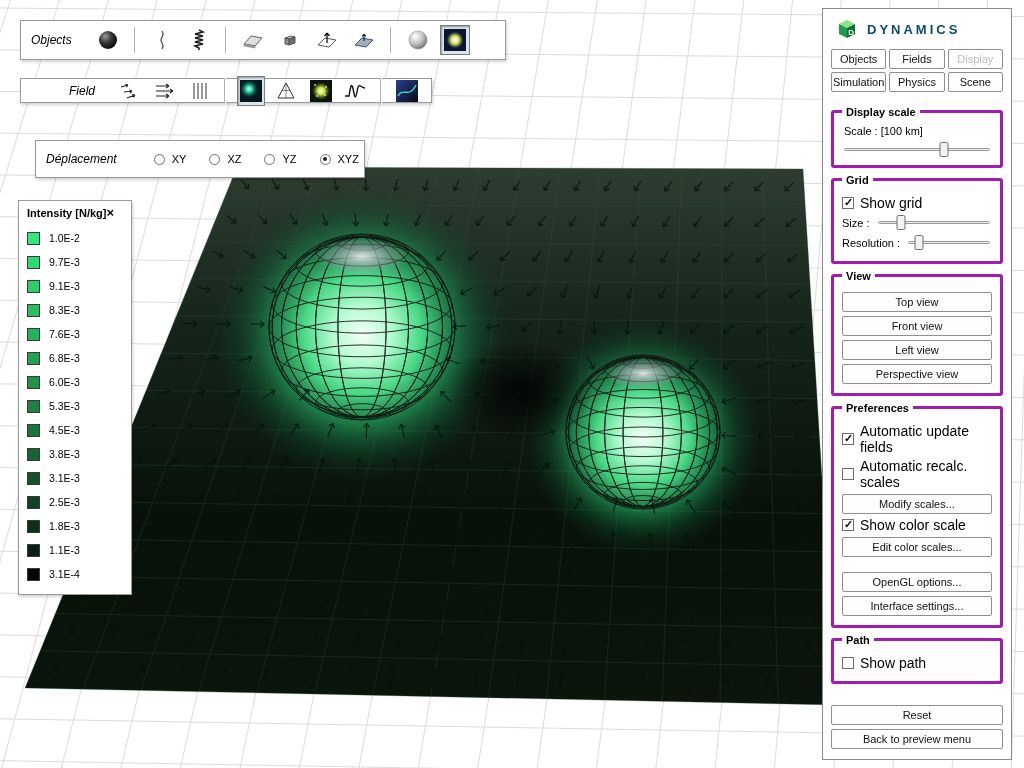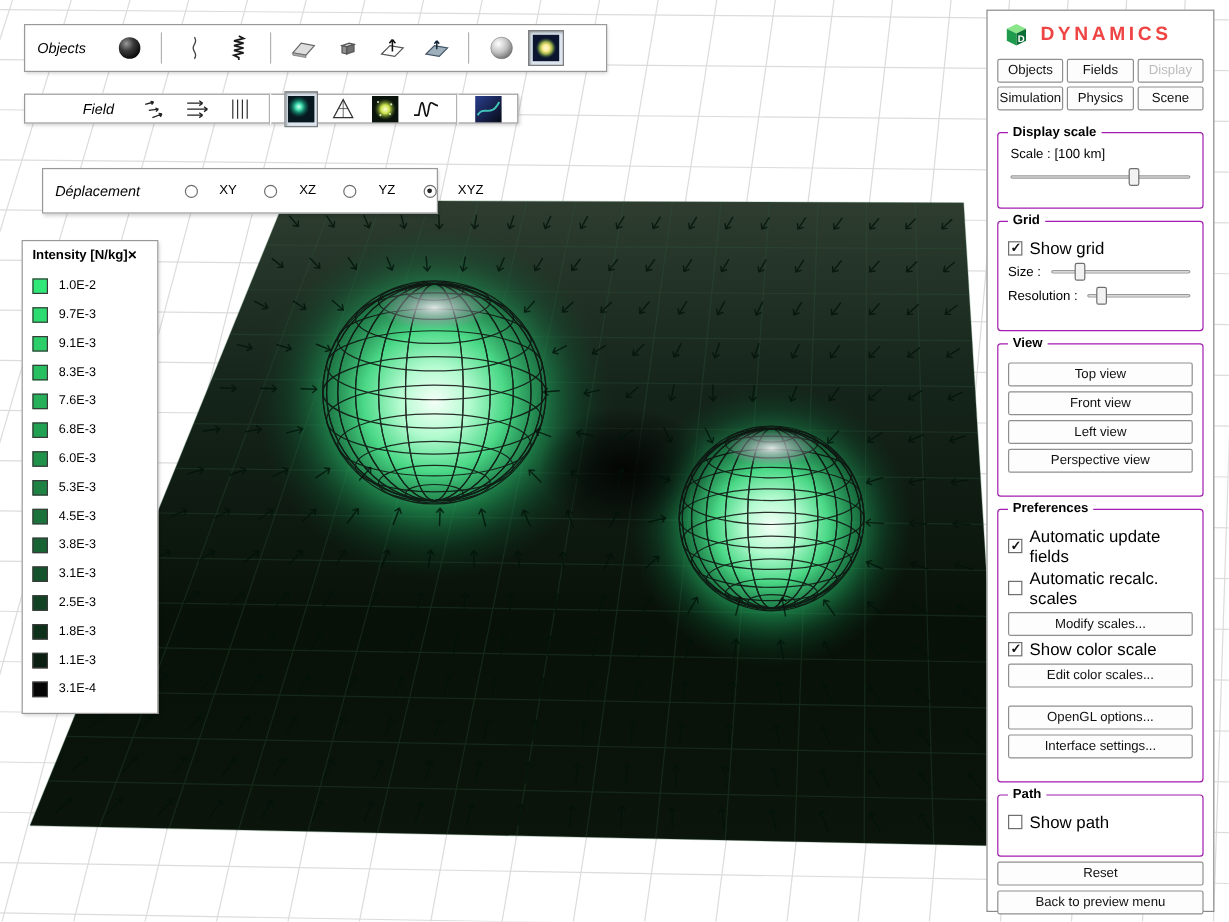--- a/index.html
+++ b/index.html
@@ -5,38 +5,38 @@
   *{box-sizing:border-box;margin:0;padding:0;}
   html,body{width:1024px;height:768px;}
   body{position:relative;font-family:"Liberation Sans",sans-serif;background:#ffffff;overflow:hidden;}
   .stage{position:absolute;left:0;top:0;width:1024px;height:768px;}
   
   .toolbar{position:absolute;background:#fff;border:1px solid #9a9a9a;box-shadow:1px 2px 3px rgba(0,0,0,.18);display:flex;align-items:center;padding:0 10px;gap:7px;}
   .tb-label{font-style:italic;font-size:12px;color:#000;margin-right:14px;white-space:nowrap;}
   .icon-btn{width:30px;height:30px;background:transparent;border:1px solid transparent;display:flex;align-items:center;justify-content:center;padding:0;cursor:pointer;}
   .icon-btn.selected{border:1px solid #7e7e7e;background:#dde6ef;box-shadow:inset 1px 1px 2px rgba(0,0,0,.35);}
   .sep{width:2px;height:26px;border-left:1px solid #b2b2b2;border-right:1px solid #ffffff;margin:0 4px;}
-  .radio-row{display:flex;align-items:center;gap:18px;font-size:11px;margin-left:16px;cursor:pointer;}
+  .radio-row{display:flex;align-items:center;gap:7px;font-size:11px;margin-left:16px;cursor:pointer;}
   .radio{width:11px;height:11px;border:1px solid #6f6f6f;border-radius:50%;background:#fff;position:relative;flex:none;}
   .radio.checked::after{content:'';position:absolute;left:2.5px;top:2.5px;width:4px;height:4px;background:#222;border-radius:50%;}
   
   .legend{position:absolute;left:18px;top:200px;width:114px;background:#fff;border:1px solid #9a9a9a;box-shadow:1px 2px 3px rgba(0,0,0,.18);padding:6px 8px 8px;}
   .legend-title{font-size:11px;font-weight:bold;display:flex;align-items:center;margin-bottom:7px;}
   .legend-close{font-weight:bold;font-size:13px;cursor:pointer;line-height:10px;}
   .legend-row{display:flex;align-items:center;height:24px;gap:9px;}
   .swatch{width:13px;height:13px;border:1px solid #3a3a3a;flex:none;}
   .legend-label{font-size:10.5px;color:#000;}
   
   .panel{position:absolute;left:822px;top:8px;width:190px;height:752px;background:#fff;border:1px solid #8a8a8a;padding:8px 8px 8px;display:flex;flex-direction:column;}
   .logo-row{display:flex;align-items:center;gap:8px;margin:0 0 8px 4px;}
-  .logo-text{font-size:16px;font-weight:bold;color:#ef4444;letter-spacing:3px;}
+  .logo-text{font-size:13px;font-weight:bold;color:#0c4a6e;letter-spacing:3px;}
   .nav-grid{display:grid;grid-template-columns:1fr 1fr 1fr;gap:3px;margin-bottom:8px;}
   .btn{background:#fdfdfd;border:1px solid #8f8f8f;border-radius:2px;font-size:11px;font-family:inherit;height:20px;color:#111;cursor:pointer;white-space:nowrap;overflow:hidden;}
   .btn.disabled{color:#bcbcbc;}
-  .group{border:1px solid #a21caf;border-radius:3px;position:relative;margin-top:10px;padding:11px 8px 17px;}
+  .group{border:3px solid #a21caf;border-radius:3px;position:relative;margin-top:10px;padding:11px 8px 7px;}
   .group-title{position:absolute;top:-7px;left:8px;background:#fff;padding:0 4px;font-size:11px;font-weight:bold;white-space:nowrap;}
   .check-row{display:flex;align-items:center;gap:6px;font-size:14px;margin:3px 0;cursor:pointer;}
   .checkbox{width:12px;height:12px;border:1px solid #6e6e6e;background:#fff;position:relative;flex:none;}
   .checkbox.checked::after{content:'\2713';position:absolute;left:1px;top:-2px;font-size:11px;font-weight:bold;color:#111;}
   .slider{position:relative;height:17px;flex:1;min-width:40px;cursor:pointer;}
   .slider-track{position:absolute;left:2px;right:2px;top:7px;height:3px;background:#ececec;border:1px solid #9a9a9a;border-radius:2px;}
   .slider-thumb{position:absolute;top:1px;width:9px;height:15px;background:#f2f2f2;border:1px solid #6f6f6f;border-radius:2px;transform:translateX(-50%);}
   .slider-row{display:flex;align-items:center;gap:6px;font-size:11px;margin:3px 0;}
   .srl{white-space:nowrap;}
   .scale-label{font-size:11px;margin:1px 0 4px 2px;}

